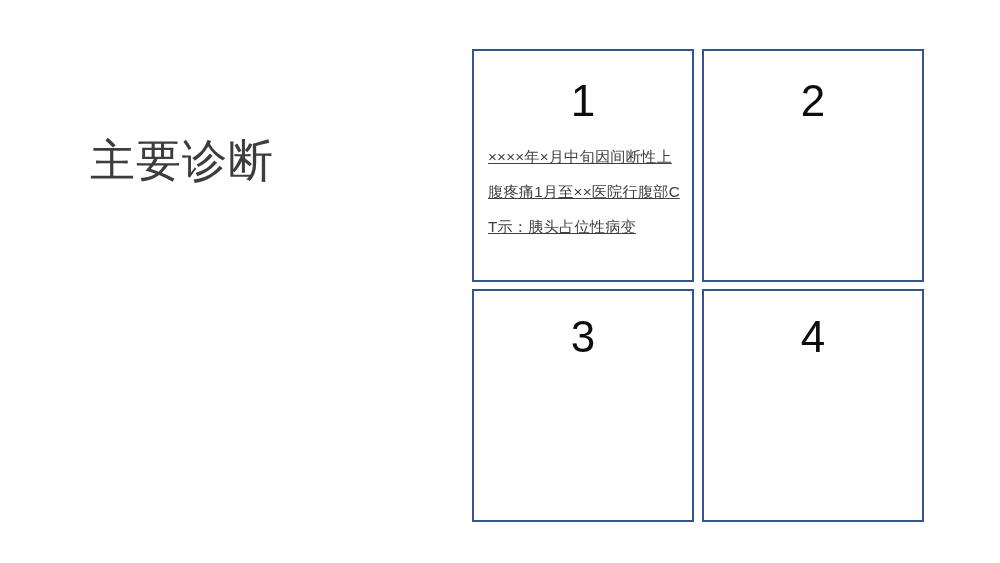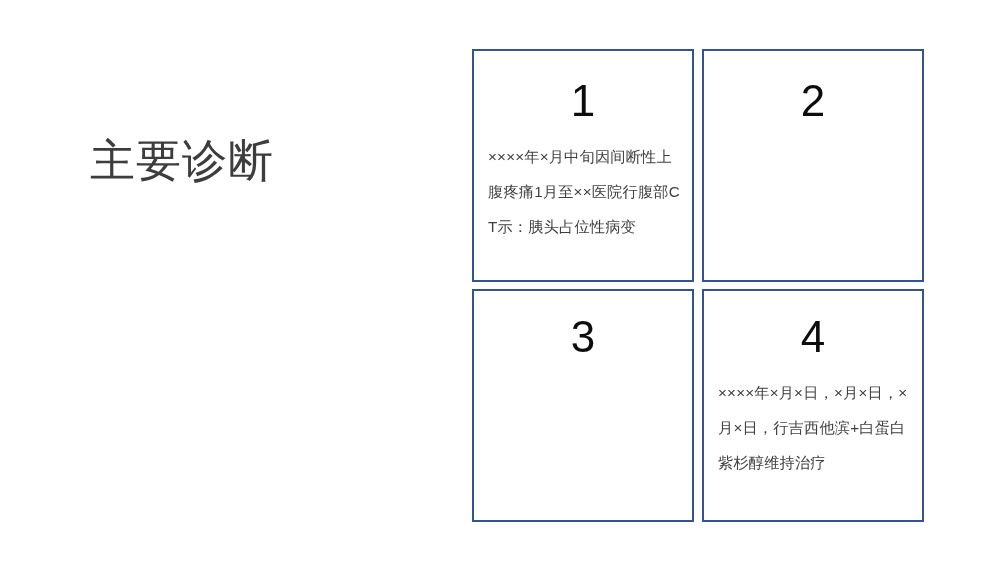--- a/index.html
+++ b/index.html
@@ -82,20 +82,21 @@
     position: absolute;
     left: 14px;
     right: 12px;
     top: 88px;
     font-size: 15.2px;
     line-height: 35px;
     color: #3F3F3F;
     text-align: left;
     word-break: break-all;
     letter-spacing: 0.2px;
+    text-decoration: underline;
   }
 
   
   .card.row2 .card-number { top: 22px; }
   .card.row2 .card-body { top: 84px; }
 </style>
 </head>
 <body>
 
 <div id="slide">
@@ -114,17 +115,16 @@
     <div class="card row1">
       <div class="card-number">2</div>
     </div>
 
     <div class="card row2">
       <div class="card-number">3</div>
     </div>
 
     <div class="card row2">
       <div class="card-number">4</div>
-      <div class="card-body">××××年×月×日，×月×日，×月×日，行吉西他滨+白蛋白紫杉醇维持治疗</div>
     </div>
 
   </div>
 </div>
 
 </body></html>

